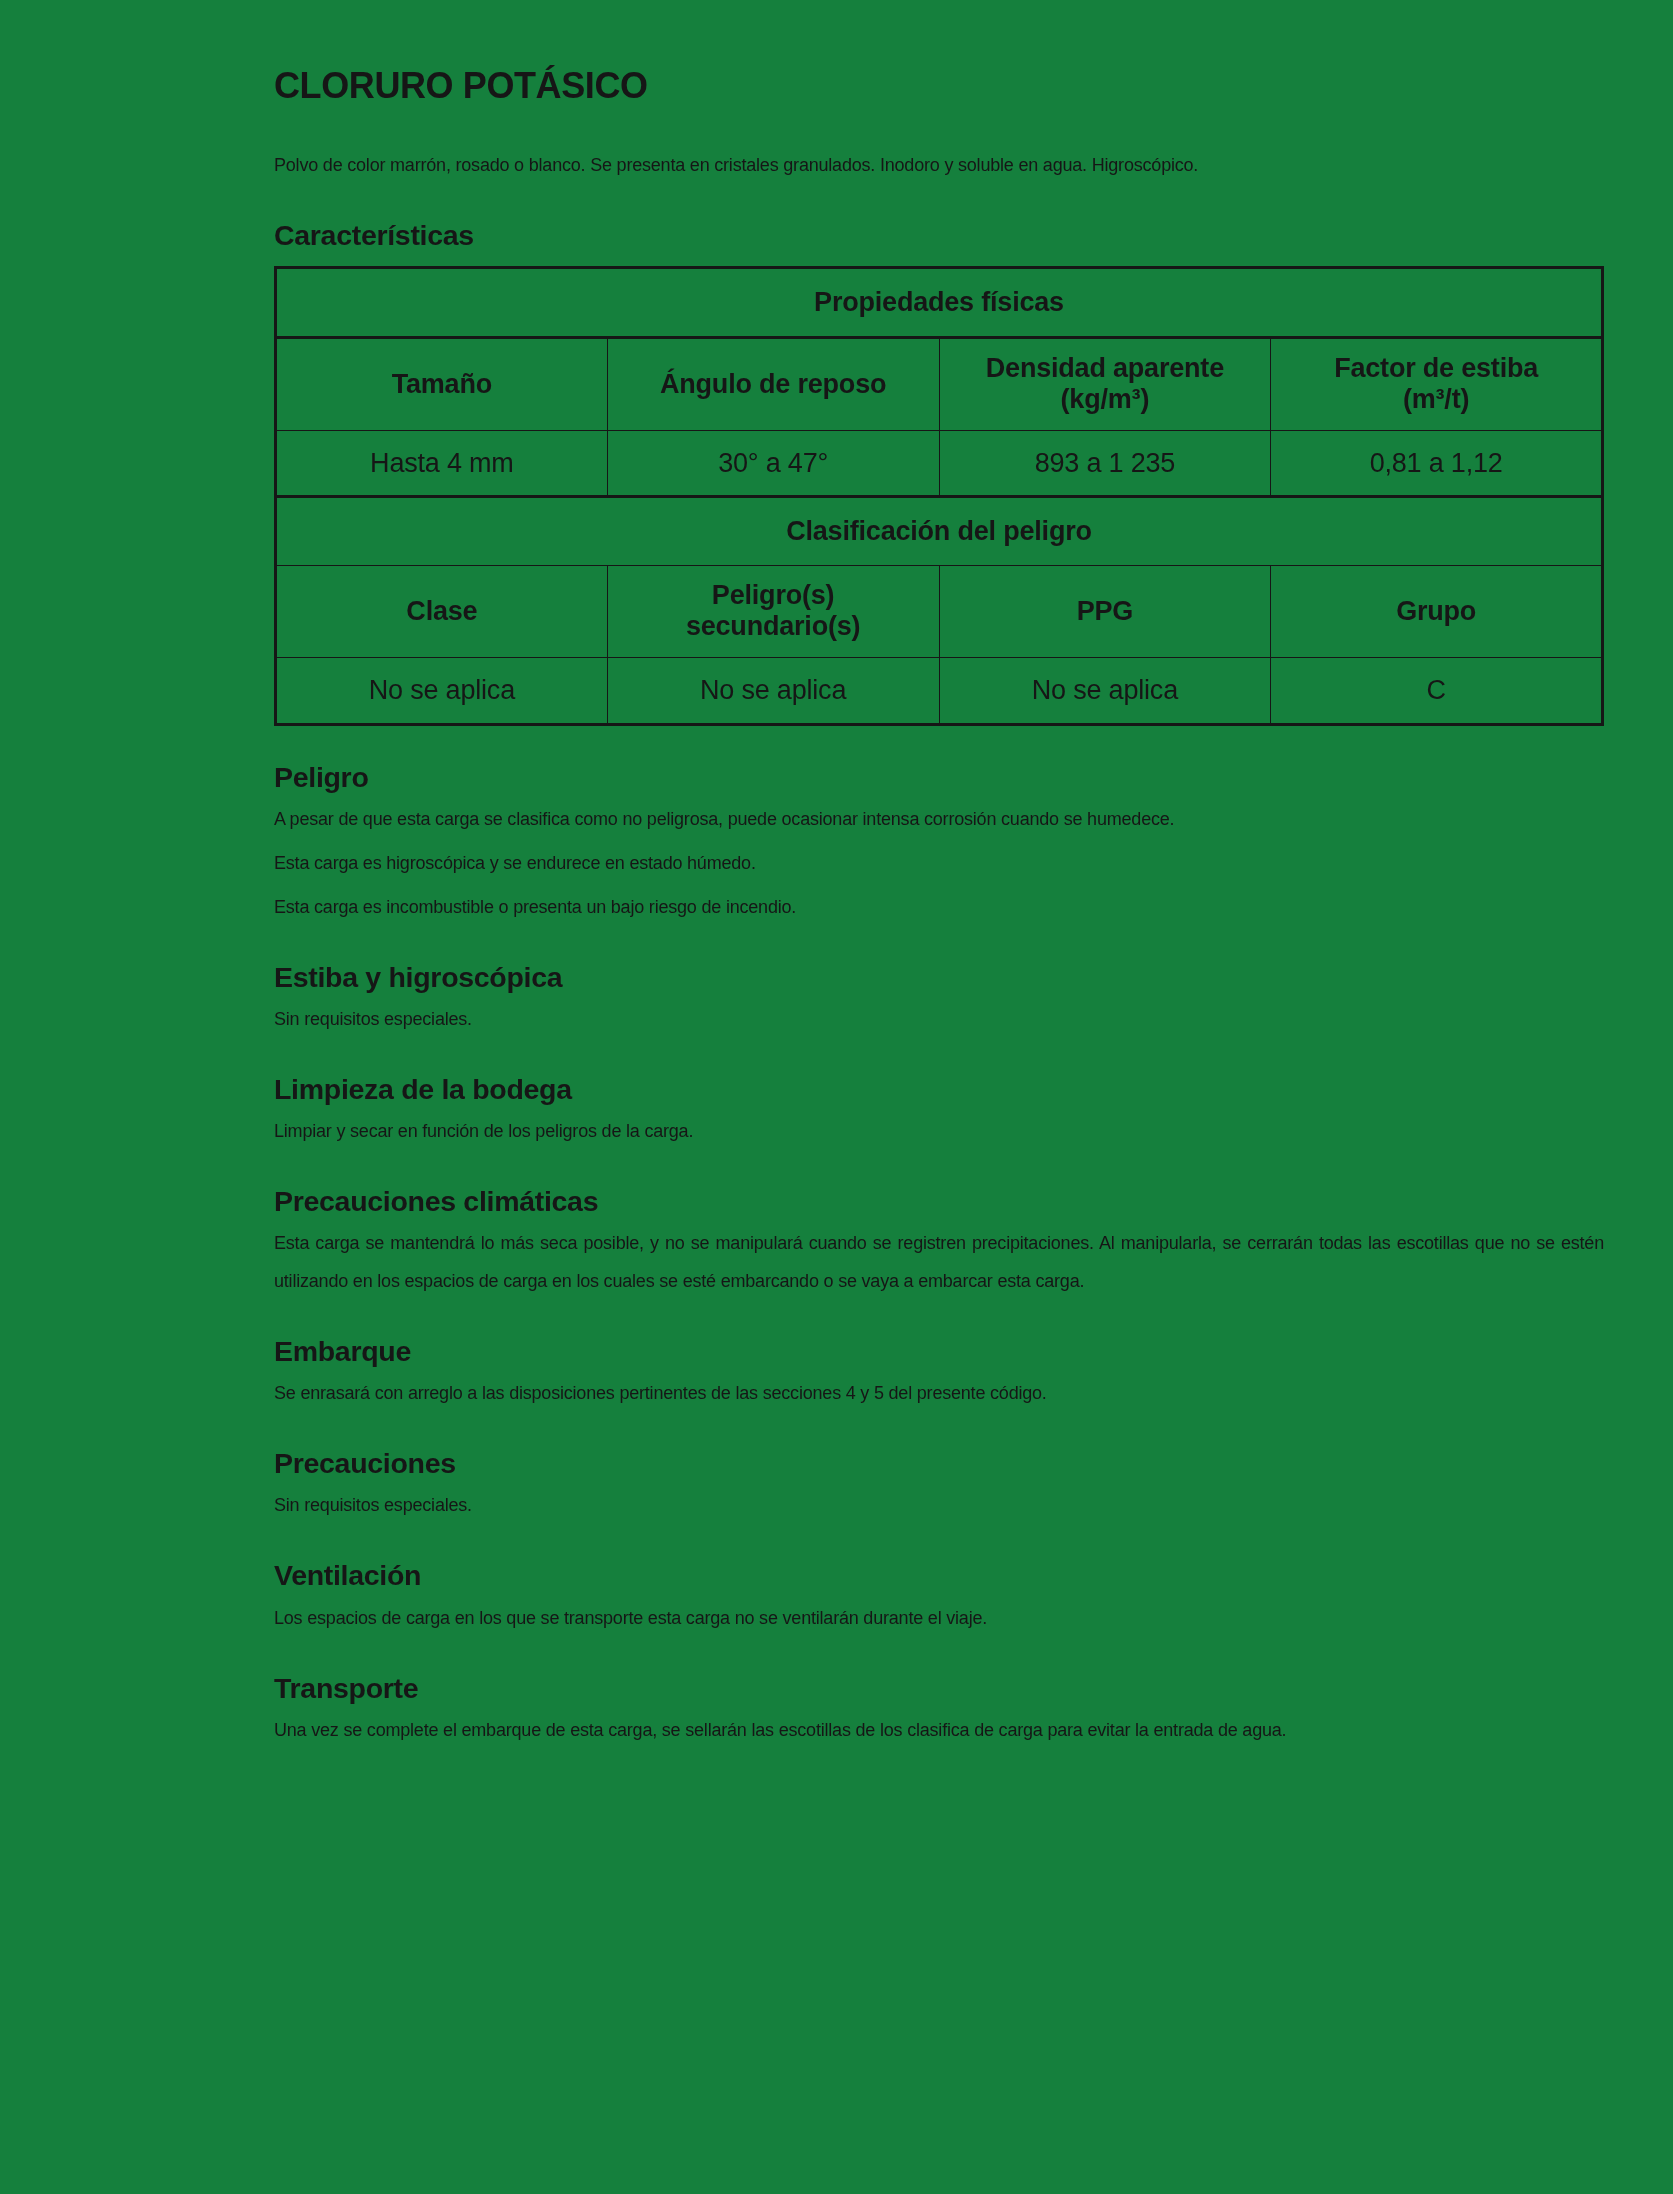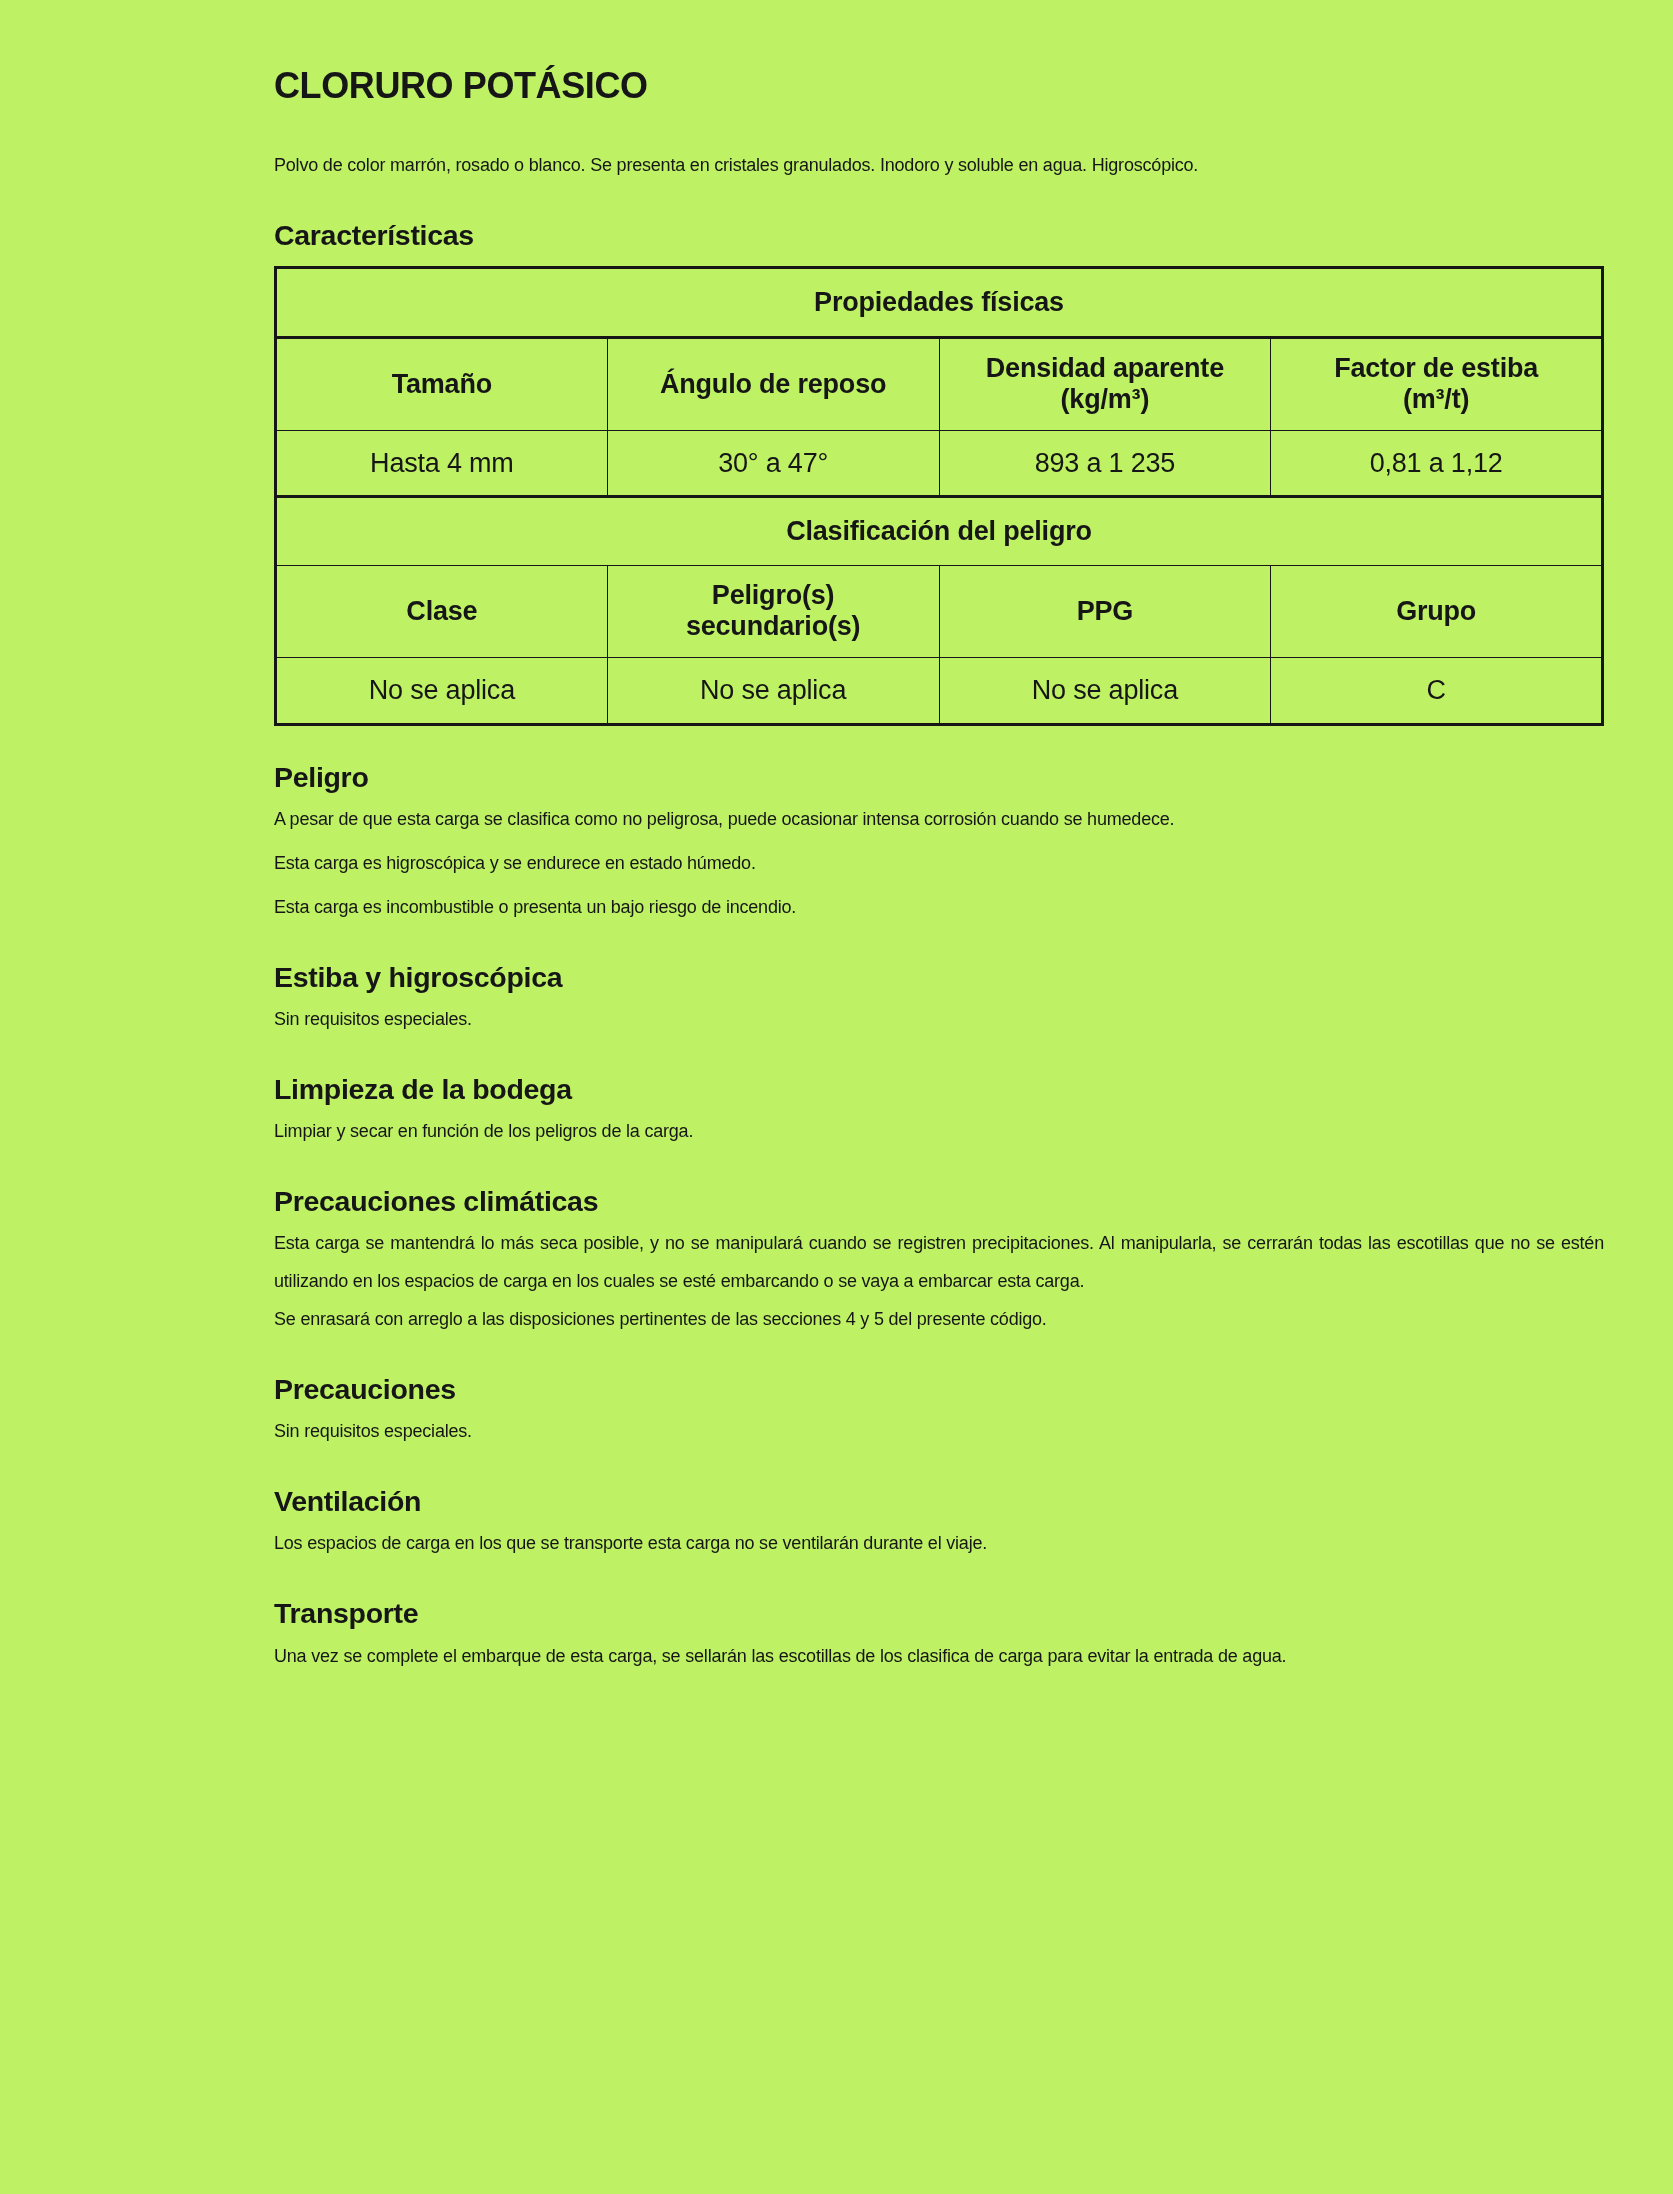--- a/index.html
+++ b/index.html
@@ -1,20 +1,20 @@
 <!DOCTYPE html>
 <html lang="es" style="font-size:12.6px"><head>
 <meta charset="utf-8">
 <style>
   html, body { margin: 0; padding: 0; background: #ffffff; }
   .page {
     position: relative;
     width: 1673px;
     height: 2194px;
-    background: #bef264;
+    background: #15803d;
     color: #161616;
     font-family: "Liberation Sans", sans-serif;
     letter-spacing: -0.2px;
     overflow: hidden;
   }
   .content {
     position: absolute;
     left: 274px;
     top: 66px;
     width: 1330px;
@@ -139,20 +139,21 @@
       <h2 class="sec-h">Limpieza de la bodega</h2>
       <p class="body-p last-p">Limpiar y secar en función de los peligros de la carga.</p>
     </section>
 
     <section class="doc-section">
       <h2 class="sec-h">Precauciones climáticas</h2>
       <p class="body-p last-p">Esta carga se mantendrá lo más seca posible, y no se manipulará cuando se registren precipitaciones. Al manipularla, se cerrarán todas las escotillas que no se estén utilizando en los espacios de carga en los cuales se esté embarcando o se vaya a embarcar esta carga.</p>
     </section>
 
     <section class="doc-section">
+      <h2 class="sec-h">Embarque</h2>
       <p class="body-p last-p">Se enrasará con arreglo a las disposiciones pertinentes de las secciones 4 y 5 del presente código.</p>
     </section>
 
     <section class="doc-section">
       <h2 class="sec-h">Precauciones</h2>
       <p class="body-p last-p">Sin requisitos especiales.</p>
     </section>
 
     <section class="doc-section">
       <h2 class="sec-h">Ventilación</h2>

